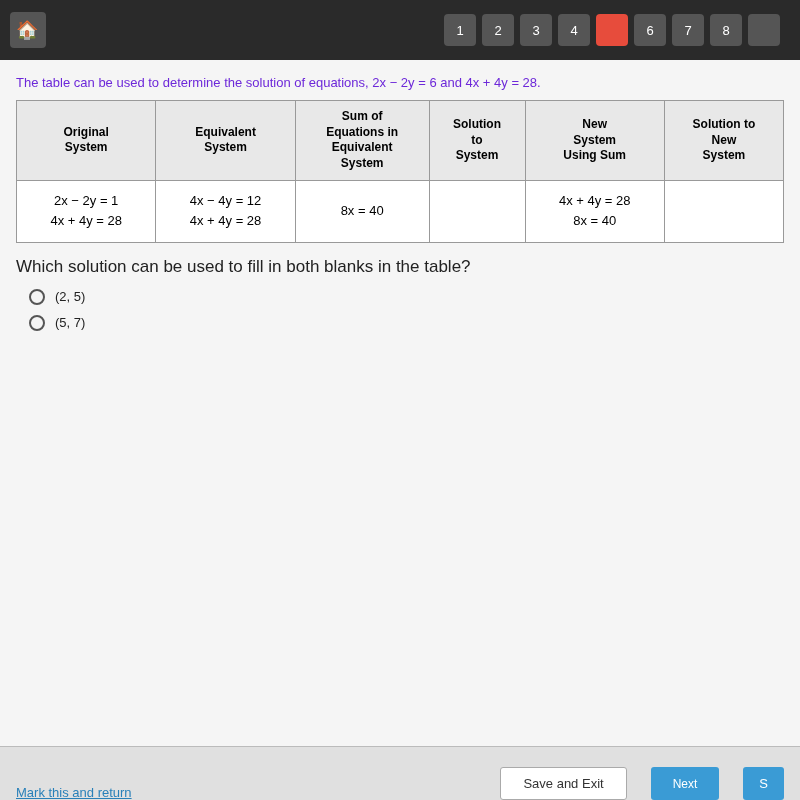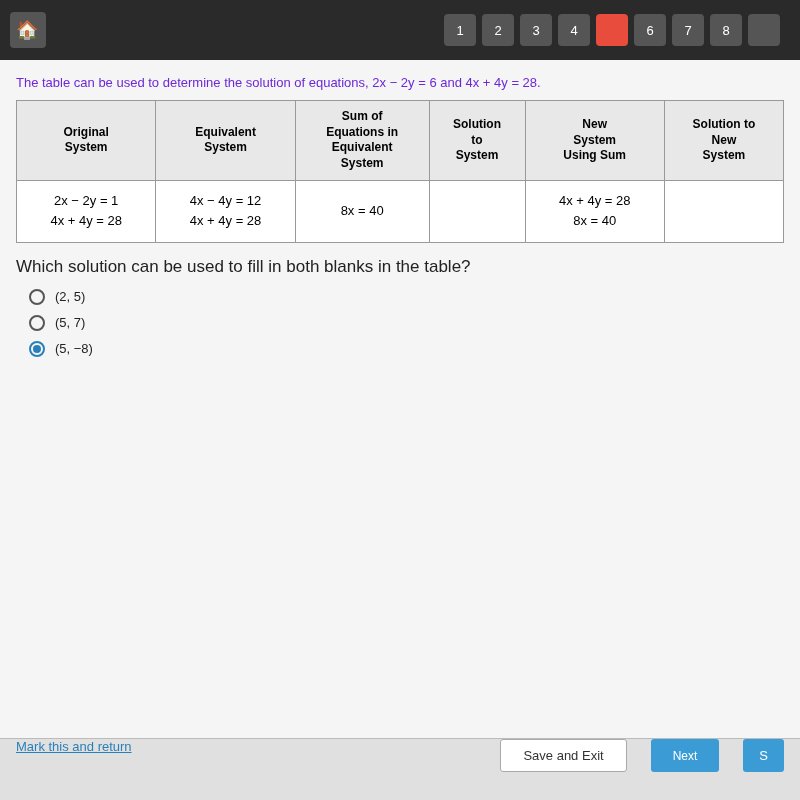--- a/index.html
+++ b/index.html
@@ -154,24 +154,24 @@
       height: 8px;
       border-radius: 50%;
       background: #2980b9;
     }
 
     .bottom-bar {
       position: absolute;
       bottom: 0;
       left: 0;
       right: 0;
-      height: 62px;
+      height: 54px;
       background: #e0e0e0;
       display: flex;
-      align-items: flex-start;
+      align-items: flex-end;
       padding: 0 16px;
       border-top: 1px solid #bbb;
     }
 
     .mark-link {
       font-size: 13px;
       color: #2980b9;
       text-decoration: underline;
       cursor: pointer;
     }
@@ -272,24 +272,20 @@
 
   <ul class="options-list">
     <li class="option-item">
       <div class="radio-circle"></div>
       <span>(2, 5)</span>
     </li>
     <li class="option-item">
       <div class="radio-circle"></div>
       <span>(5, 7)</span>
     </li>
-    <li class="option-item">
-      <div class="radio-circle selected"></div>
-      <span>(5, −8)</span>
-    </li>
   </ul>
 
 </div>
 
 <div class="bottom-bar">
   <span class="mark-link">Mark this and return</span>
   <div class="bottom-buttons">
     <button class="btn-save">Save and Exit</button>
     <button class="btn-next">Next</button>
     <button class="btn-skip">S</button>

